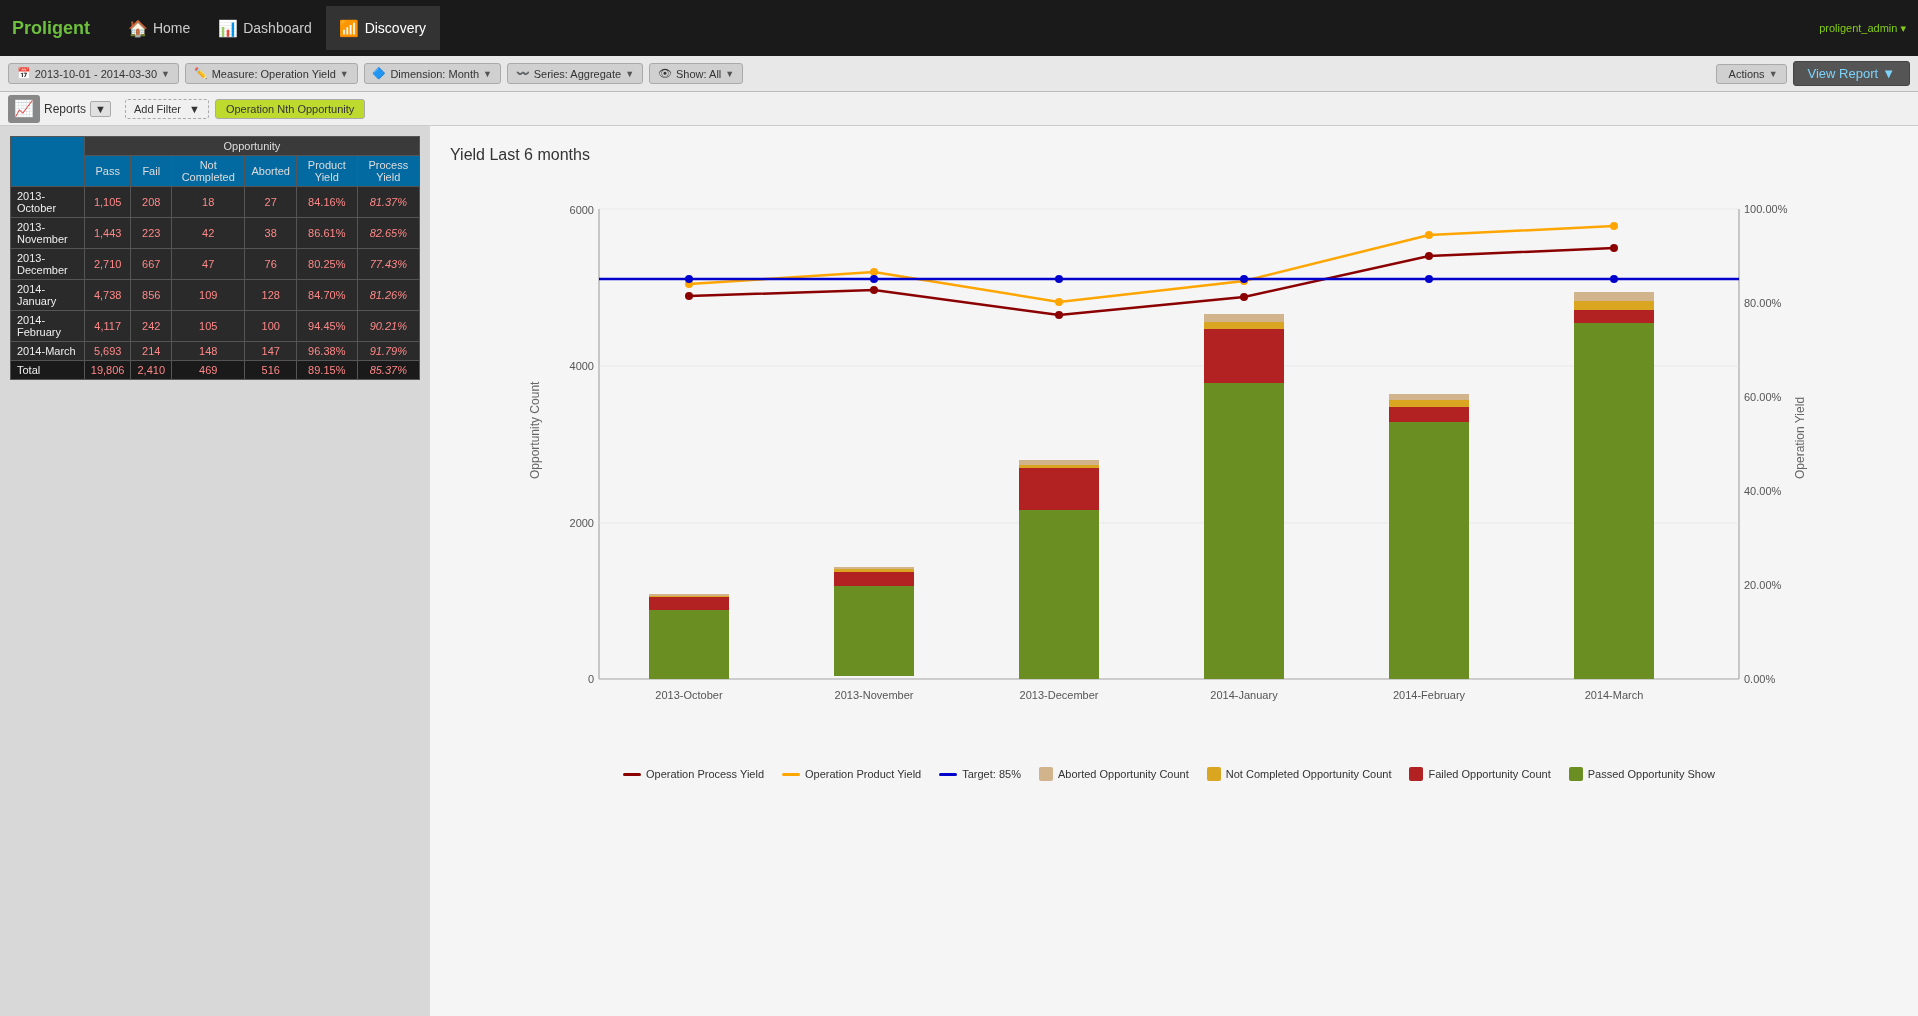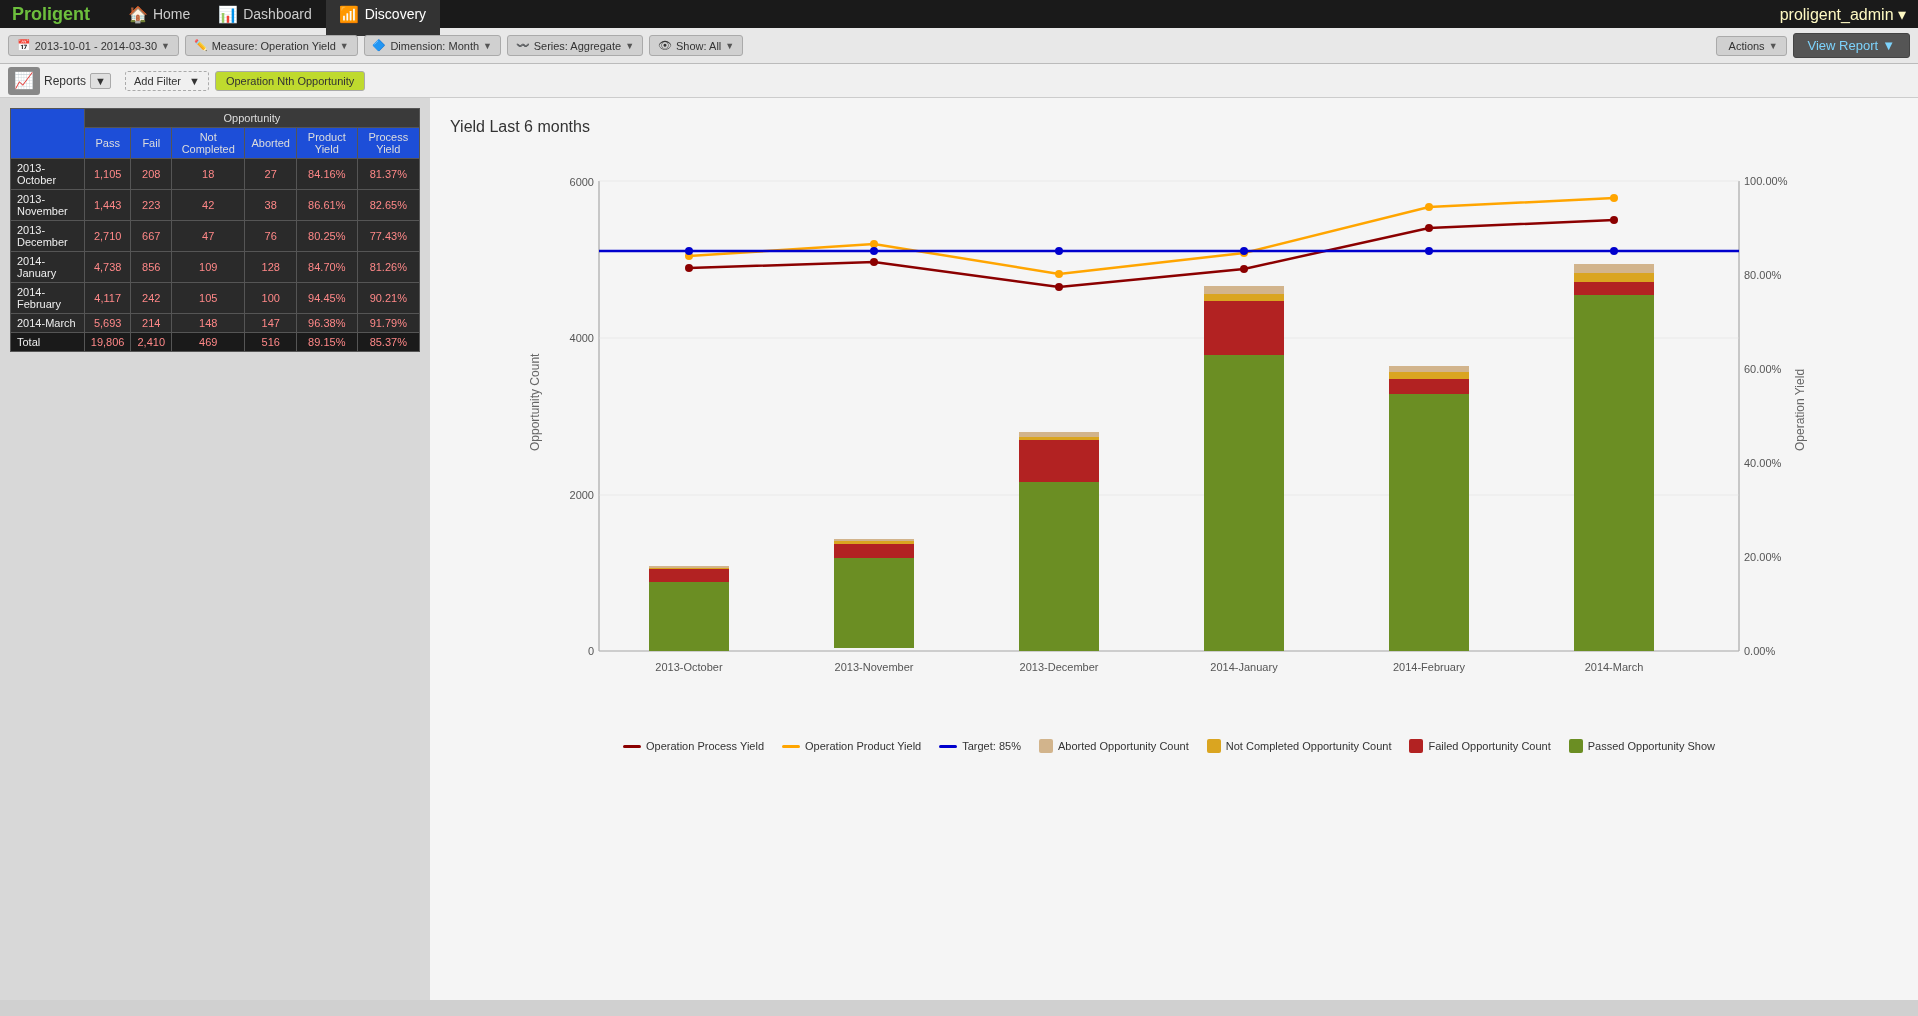--- a/index.html
+++ b/index.html
@@ -1,21 +1,21 @@
 <!DOCTYPE html>
 <html><head>
   <meta charset="utf-8">
   <style>
     * { box-sizing: border-box; margin: 0; padding: 0; }
     body { font-family: Arial, sans-serif; background: #d0d0d0; width: 1918px; min-height: 1016px; overflow: hidden; }
 
     
     #top-nav {
       background: #1a1a1a;
-      height: 28px;
+      height: 56px;
       display: flex;
       align-items: center;
       padding: 0 12px;
       color: #fff;
     }
     #brand {
       font-size: 18px;
       font-weight: bold;
       color: #6dbf3d;
       margin-right: 24px;
@@ -27,22 +27,22 @@
       color: #ccc;
       padding: 0 14px;
       height: 44px;
       cursor: pointer;
       font-size: 14px;
     }
     .nav-item.active { background: #333; color: #fff; }
     .nav-icon { font-size: 16px; }
     #user-area {
       margin-left: auto;
-      color: #fef9c3;
-      font-size: 16px;
+      color: #84cc16;
+      font-size: 11px;
       cursor: pointer;
     }
 
     
     #toolbar {
       background: #e8e8e8;
       height: 36px;
       display: flex;
       align-items: center;
       padding: 0 8px;
@@ -163,35 +163,35 @@
       font-size: 11px;
       width: 100%;
     }
     #data-table th, #data-table td {
       border: 1px solid #555;
       padding: 3px 6px;
       text-align: center;
       color: #eee;
     }
     #data-table th {
-      background: #1d4ed8;
+      background: #0369a1;
       color: #ddd;
       font-weight: normal;
     }
     #data-table td.row-label {
       text-align: left;
       color: #eee;
       background: #2a2a2a;
     }
     #data-table .col-pass { color: #f88; }
     #data-table .col-fail { color: #f88; }
     #data-table .col-notcompleted { color: #f88; }
     #data-table .col-aborted { color: #f88; }
     #data-table .col-prodYield { color: #f88; }
-    #data-table .col-procYield { color: #f88; }
+    #data-table .col-procYield { color: #f88; font-style: italic; }
     #data-table .span-header {
       background: #3a3a3a;
       color: #ddd;
     }
     .total-row td { background: #1a1a1a !important; }
 
     
     #chart-panel {
       flex: 1;
       background: #f5f5f5;

